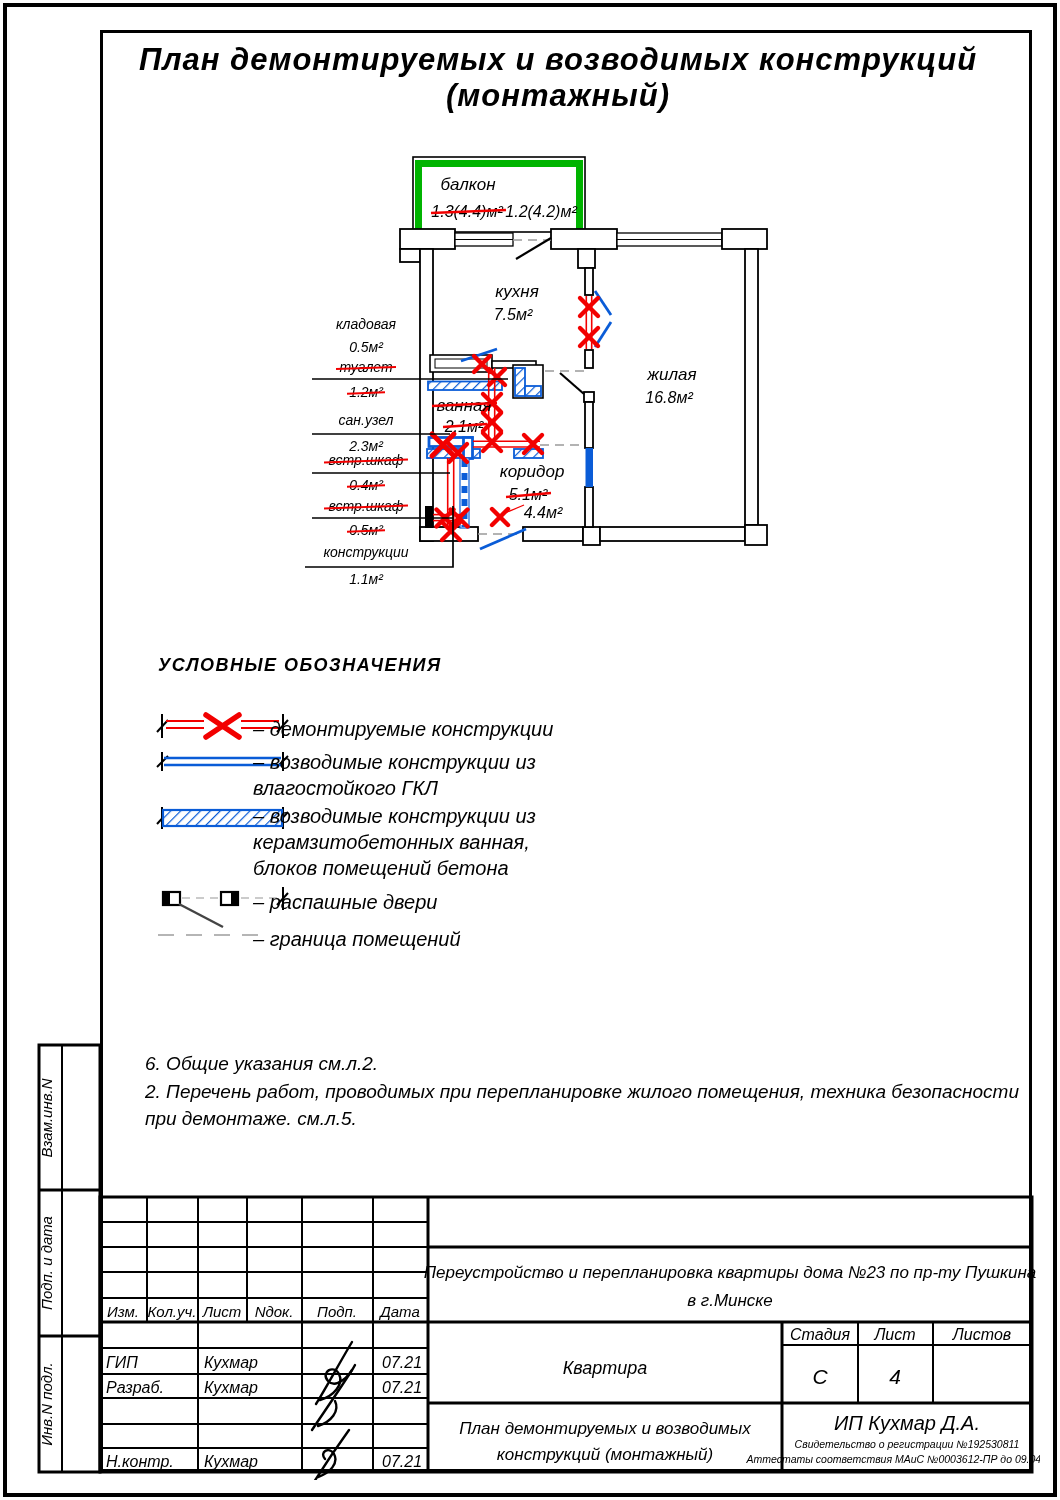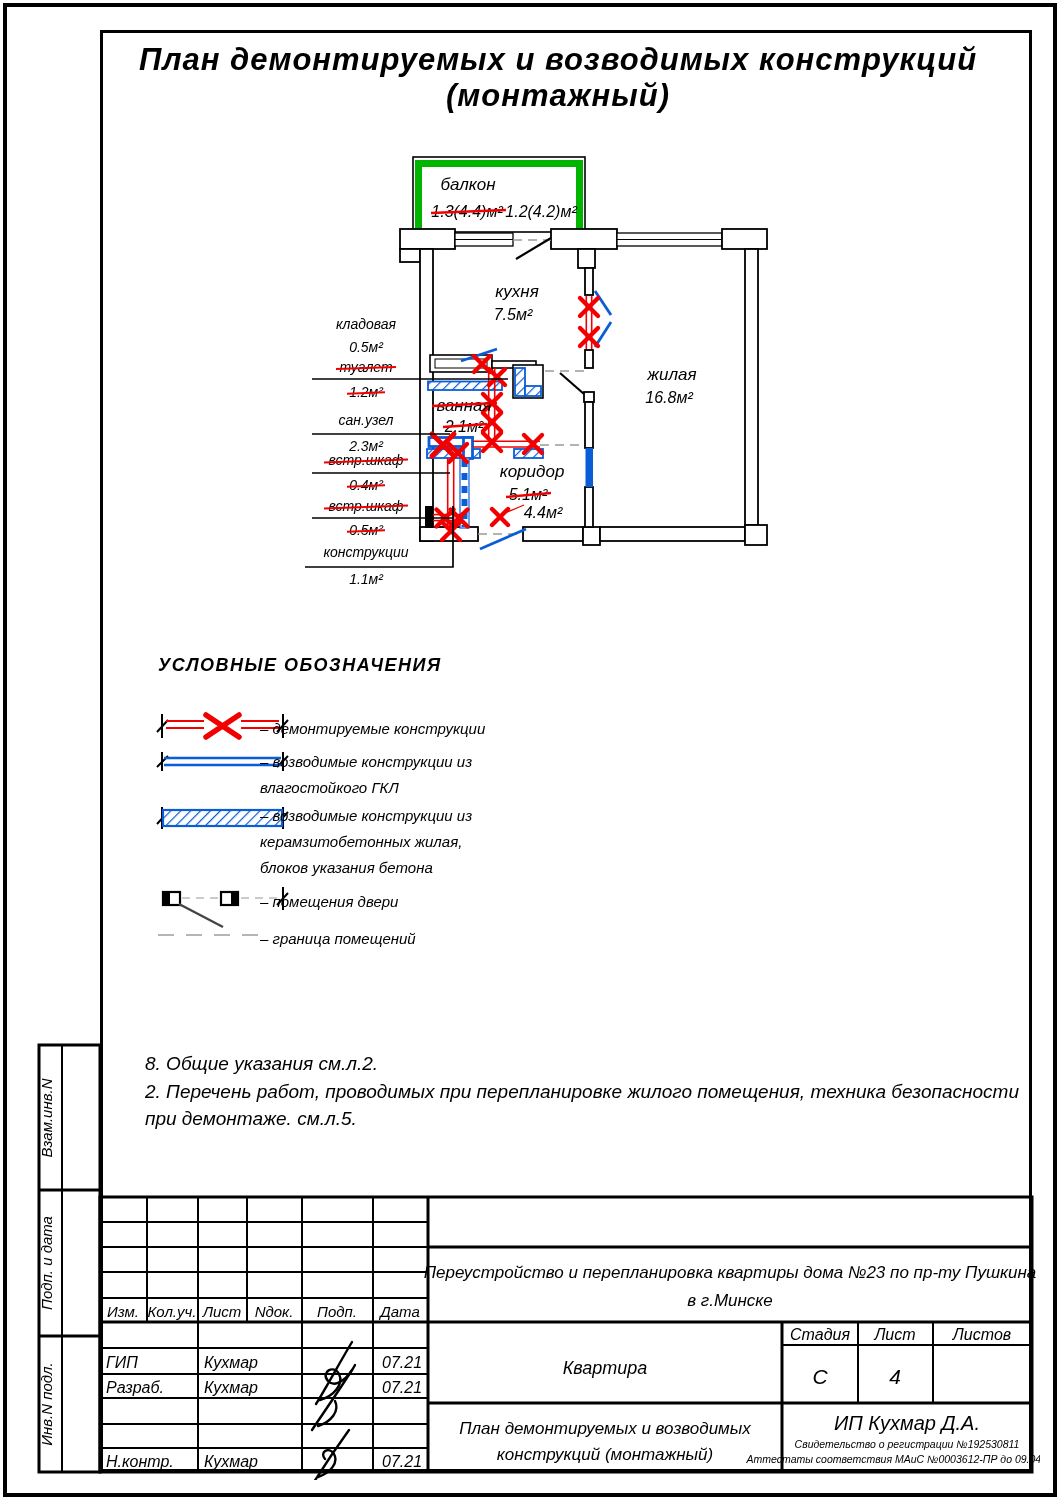--- a/index.html
+++ b/index.html
@@ -13,21 +13,21 @@
   .frame{position:absolute;left:100px;top:30px;width:932px;height:1442px;border:3px solid #000;box-sizing:border-box;}
   .sheet-title{position:absolute;left:100px;top:42px;width:916px;text-align:center;
     font-size:31px;font-weight:bold;letter-spacing:1px;}
   
   .plabel{position:absolute;left:300px;width:132px;text-align:center;font-size:14px;line-height:20px;white-space:nowrap;}
   .plabel span{position:relative;display:inline-block;}
   .struck span::after{content:"";position:absolute;left:-6%;right:-6%;top:52%;height:2.4px;
     background:#f20000;transform:rotate(-2deg);}
   
   .legend-title{position:absolute;left:158px;top:655px;font-size:18px;letter-spacing:1.5px;font-weight:bold;}
-  .legend-text{position:absolute;left:260px;font-size:15px;line-height:26px;white-space:nowrap;}
+  .legend-text{position:absolute;left:253px;font-size:20px;line-height:26px;white-space:nowrap;}
   
   .note-line{position:absolute;left:145px;font-size:19px;white-space:nowrap;}
   svg text{font-family:"Liberation Sans",sans-serif;font-style:italic;fill:#000;}
 </style>
 </head>
 <body>
 
 <div class="page-border"></div>
 <div class="frame"></div>
 
@@ -226,46 +226,46 @@
   </defs>
   <g stroke="#000" stroke-width="2">
       <line x1="7" y1="1" x2="7" y2="23"></line>
       <line x1="2" y1="18" x2="13" y2="6"></line>
   <line x1="128" y1="1" x2="128" y2="23"></line>
       <line x1="122" y1="18" x2="133" y2="6"></line>
     </g>
   <rect x="8" y="4" width="119" height="16" fill="url(#hb2)" stroke="#0a5cd7" stroke-width="2.2"></rect>
 </svg>
 <div class="legend-text" style="top:803px"><span>– возводимые конструкции из</span></div>
-<div class="legend-text" style="top:829px"><span>керамзитобетонных жилая,</span></div>
-<div class="legend-text" style="top:855px"><span>блоков указания бетона</span></div>
+<div class="legend-text" style="top:829px"><span>керамзитобетонных ванная,</span></div>
+<div class="legend-text" style="top:855px"><span>блоков помещений бетона</span></div>
 
 <svg class="abs" style="left:155px;top:884px" width="135" height="46" viewBox="0 0 135 46">
   <rect x="8" y="8" width="17" height="13" fill="#fff" stroke="#000" stroke-width="2.2"></rect>
   <rect x="8" y="8" width="7" height="13" fill="#000"></rect>
   <rect x="66" y="8" width="17" height="13" fill="#fff" stroke="#000" stroke-width="2.2"></rect>
   <rect x="76" y="8" width="7" height="13" fill="#000"></rect>
   <g stroke="#bbb" stroke-width="1.6" stroke-dasharray="8 6">
     <line x1="27" y1="14" x2="64" y2="14"></line>
       <line x1="86" y1="14" x2="124" y2="14"></line>
   </g>
   <g stroke="#000" stroke-width="2">
       <line x1="128" y1="3" x2="128" y2="26"></line>
       <line x1="122" y1="21" x2="133" y2="9"></line>
     </g>
   <line x1="24" y1="20" x2="68" y2="43" stroke="#444" stroke-width="2.4"></line>
 </svg>
-<div class="legend-text" style="top:889px"><span>– помещения двери</span></div>
+<div class="legend-text" style="top:889px"><span>– распашные двери</span></div>
 
 <svg class="abs" style="left:155px;top:928px" width="135" height="14" viewBox="0 0 135 14">
   <line x1="3" y1="7" x2="113" y2="7" stroke="#b5b5b5" stroke-width="2" stroke-dasharray="16 12"></line>
 </svg>
 <div class="legend-text" style="top:926px"><span>– граница помещений</span></div>
 
-<div class="note-line" style="top:1053px">8. Общие указания см.л.2.</div>
+<div class="note-line" style="top:1053px">6. Общие указания см.л.2.</div>
 <div class="note-line" style="top:1081px">2. Перечень работ, проводимых при перепланировке жилого помещения, техника безопасности</div>
 <div class="note-line" style="top:1108px">при демонтаже. см.л.5.</div>
 
 <svg class="abs" style="left:30px;top:1040px" width="1010" height="440" viewBox="30 1040 1010 440">
 
   <g fill="none" stroke="#000" stroke-width="3">
     <rect x="39" y="1045" width="61" height="427"></rect>
     <line x1="62" y1="1045" x2="62" y2="1472" stroke-width="2"></line>
     <line x1="39" y1="1190" x2="100" y2="1190"></line>
     <line x1="39" y1="1336" x2="100" y2="1336"></line>

